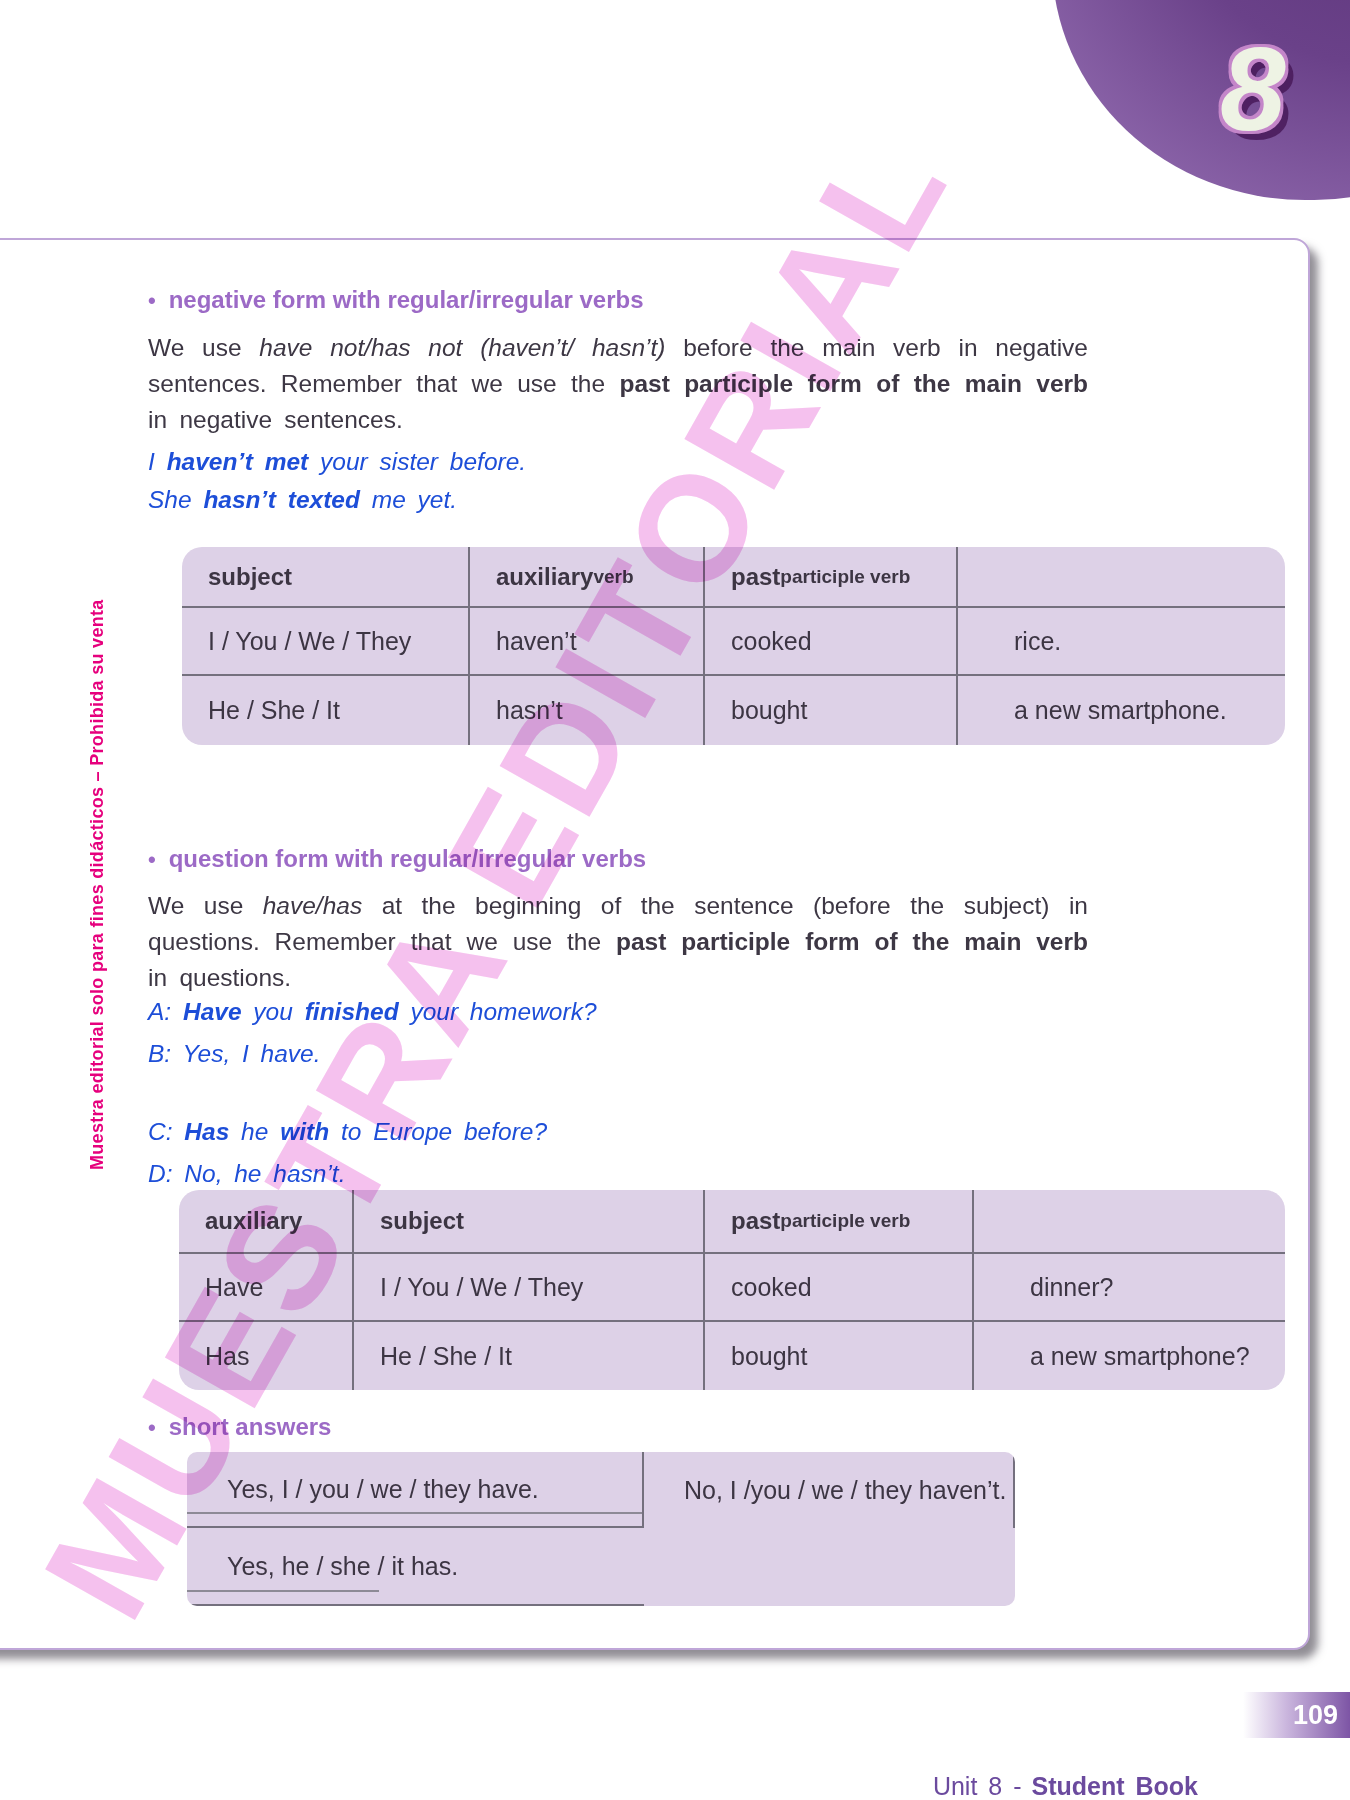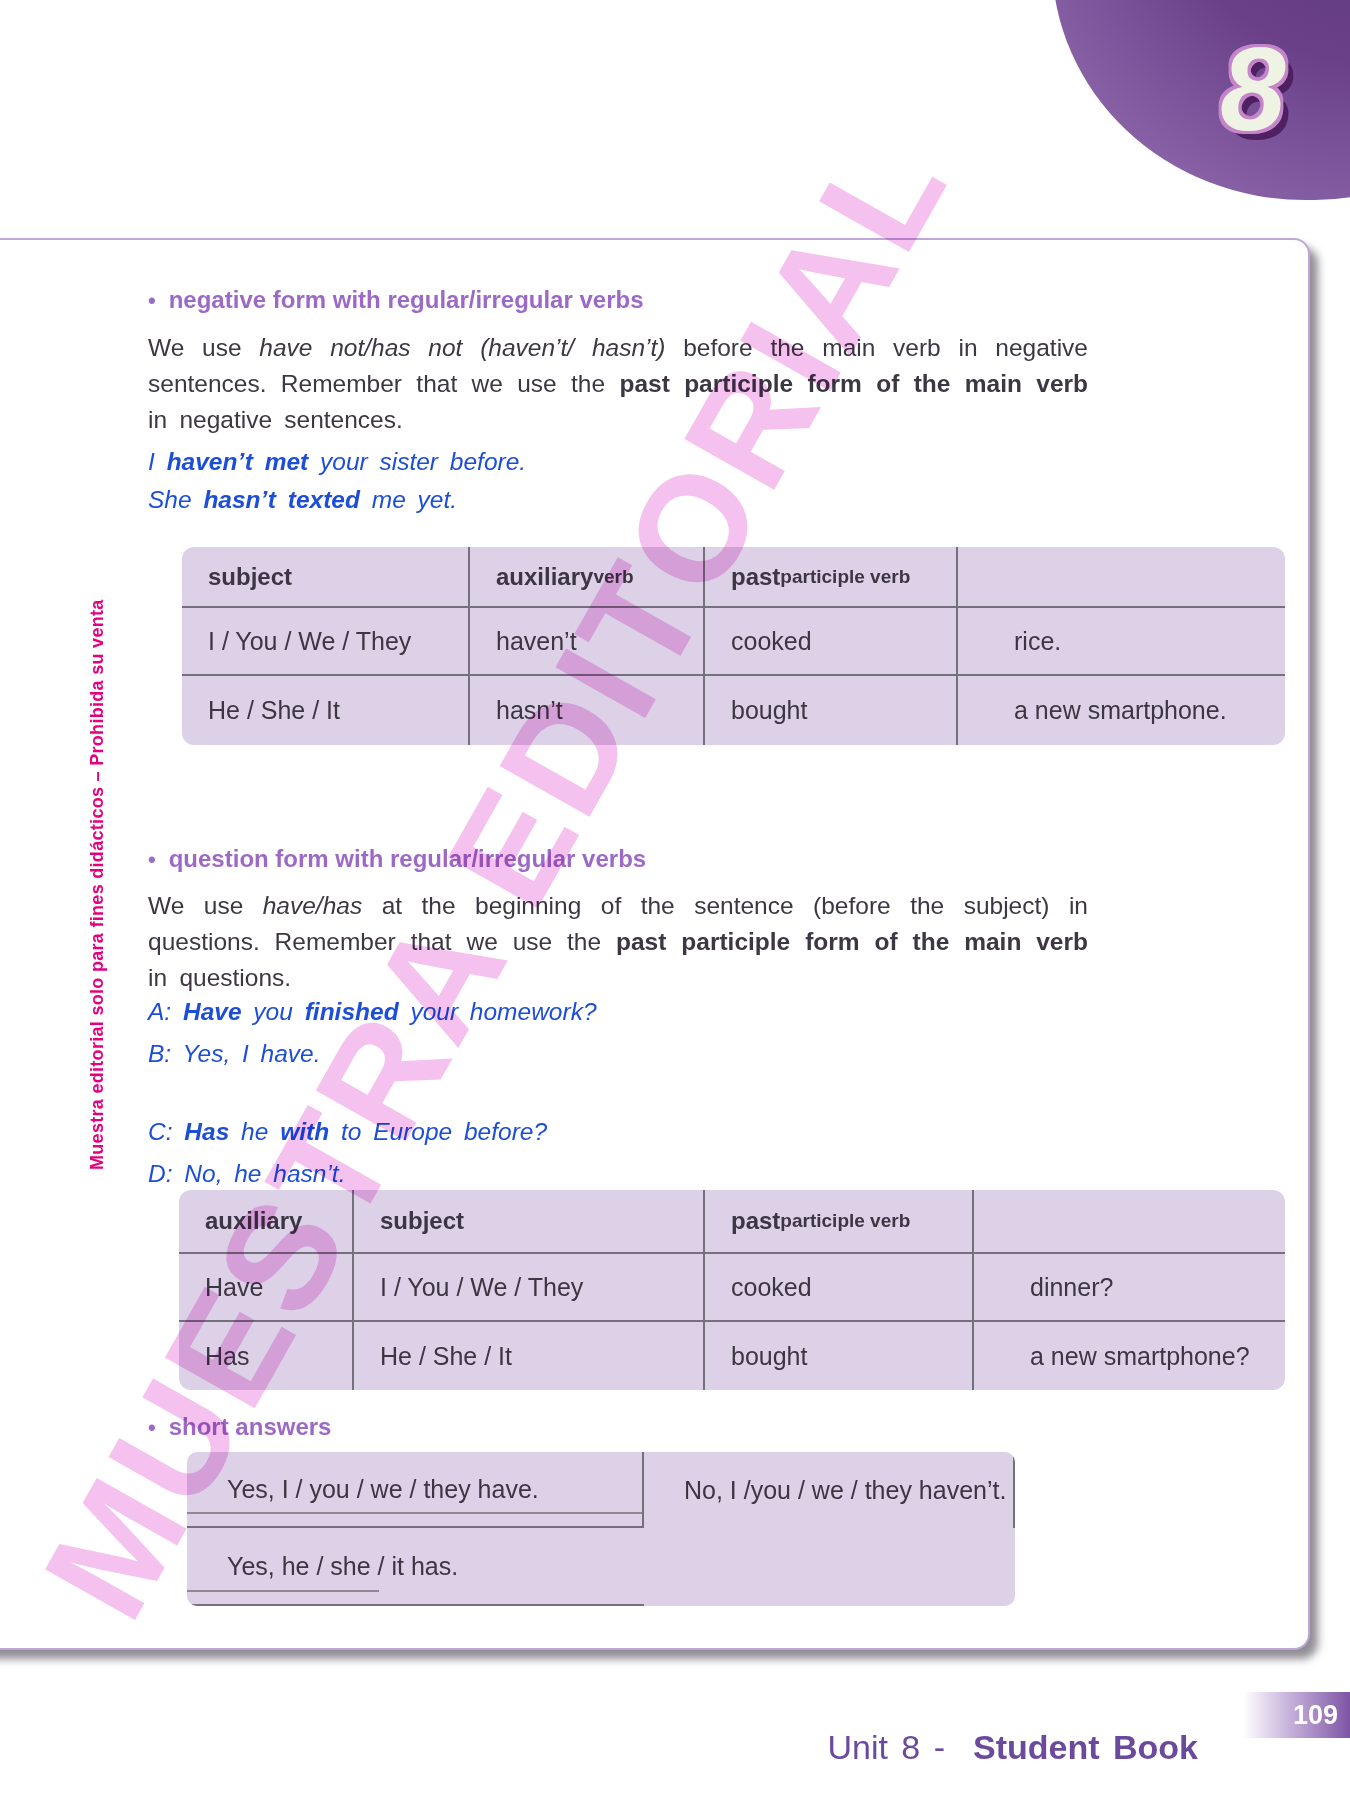--- a/index.html
+++ b/index.html
@@ -73,21 +73,21 @@
 
   .seg-r{font-style:normal;font-weight:400;}
   .seg-i{font-style:italic;font-weight:400;}
   .seg-b{font-style:normal;font-weight:700;}
   .seg-bi{font-style:italic;font-weight:700;}
   .seg-h1{font-size:24px;font-weight:700;}
   .seg-h2{font-size:19px;font-weight:700;}
 
   
   .gtable{
-    position:absolute;background:#ddd1e7;border-radius:12px;
+    position:absolute;background:#ddd1e7;border-radius:20px;
     display:grid;overflow:hidden;color:#3c3543;z-index:10;
   }
   .gtable .cell{
     display:flex;align-items:center;padding-left:26px;box-sizing:border-box;
     border-right:2px solid #74707e;border-bottom:2px solid #74707e;
     font-size:25px;position:relative;
   }
   .gtable .cell.head{font-weight:700;}
   .gtable .cell.last-col{border-right:none;}
   .gtable .cell.last-row{border-bottom:none;}
@@ -109,22 +109,22 @@
   .watermark{
     position:absolute;left:150px;top:1490px;height:150px;line-height:150px;
     transform-origin:0 100%;transform:rotate(-60.5deg);
     font-size:150px;font-weight:700;letter-spacing:5px;white-space:nowrap;
     color:#f5bced;opacity:0.92;mix-blend-mode:multiply;z-index:30;
     pointer-events:none;
   }
 
   
   .footer{
-    position:absolute;top:1728px;right:152px;display:flex;gap:28px;
-    font-size:34px;color:#6b4a9e;word-spacing:4px;z-index:10;
+    position:absolute;top:1772px;right:152px;display:flex;gap:10px;
+    font-size:25px;color:#6b4a9e;word-spacing:4px;z-index:10;
   }
   .footer .book{font-weight:700;}
   .page-box{
     position:absolute;left:1243px;top:1692px;width:107px;height:46px;
     background:linear-gradient(90deg,#ffffff 0%,#cbb7de 40%,#7d55a5 100%);
     display:flex;align-items:center;justify-content:flex-end;
     padding-right:12px;box-sizing:border-box;
     color:#ffffff;font-weight:700;font-size:27px;z-index:10;
   }
 </style>

